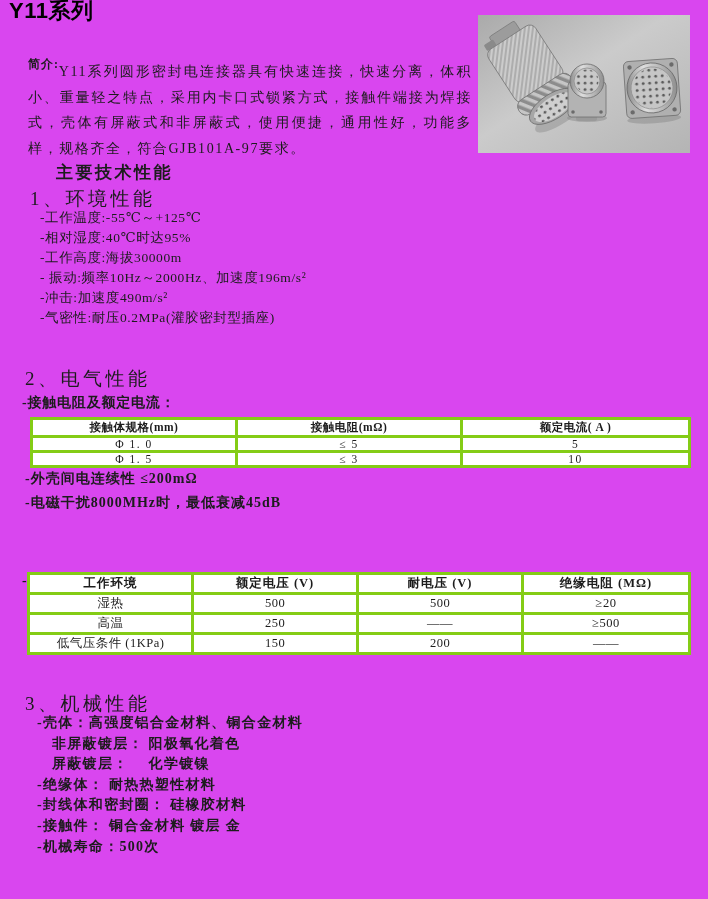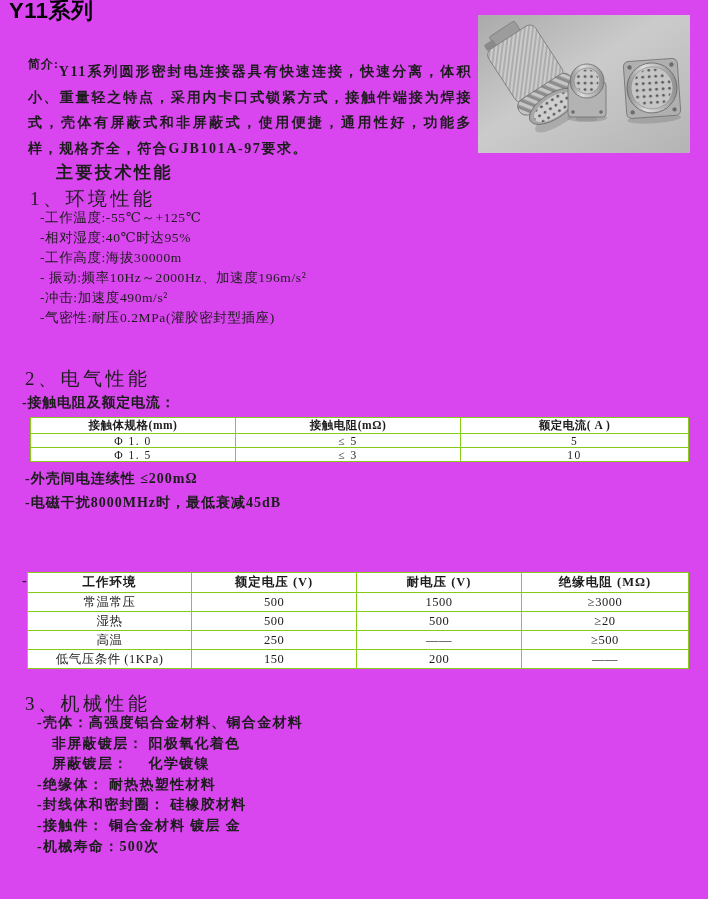--- a/index.html
+++ b/index.html
@@ -8,34 +8,34 @@
     position:relative; width:708px; height:899px; background:#d946ef; overflow:hidden;
     font-family:"Liberation Serif","DejaVu Serif",serif; color:#1c1c1c;
   }
   .abs { position:absolute; }
   .title {
     left:9px; top:-4px; font-family:"Liberation Sans","DejaVu Sans",sans-serif;
     font-size:22px; font-weight:bold; color:#000; letter-spacing:0.5px;
   }
   .intro-heading { left:28px; top:35px; font-size:12px; font-weight:bold; letter-spacing:1px;margin-top:21px; }
   .intro-text {
-    left:28px; top:59px; width:444px; font-size:14px; font-weight:700;
+    left:28px; top:59px; width:444px; font-size:14px; font-weight:400;
     line-height:25.5px; letter-spacing:1.6px; text-align:justify; text-indent:2.2em;
   }
   .photo { left:478px; top:15px; width:212px; height:138px; }
   .main-heading { left:28px; top:161px; font-size:17px; font-weight:bold; letter-spacing:2.5px;margin-left:28px; }
   .sec-heading { font-size:19px; font-weight:400; letter-spacing:3.5px; }
   .env-heading { left:30px; top:186px; }
   .env-list { left:40px; top:208px; width:430px; font-size:13.5px; font-weight:400; letter-spacing:0.6px; }
   .env-list .li { height:20px; line-height:19px; white-space:nowrap; }
   .elec-heading { left:25px; top:366px; }
   .sub-label { font-size:14px; font-weight:700; letter-spacing:0.8px; }
   .contact-label { left:22px; top:394px; }
   table { border-collapse:collapse; table-layout:fixed; background:#fff; }
-  th,td { border:1px solid #84cc16; text-align:center; overflow:hidden; white-space:nowrap; }
+  th,td { border:3px solid #84cc16; text-align:center; overflow:hidden; white-space:nowrap; }
   .t1 { left:30px; top:417px; width:658px; font-size:11.5px; }
   .t1 th { height:15px; font-weight:600; letter-spacing:0.5px; }
   .t1 td { height:14px; font-weight:500; letter-spacing:1.5px; }
   .notes { left:25px; top:470px; font-size:14px; font-weight:600; letter-spacing:1px; }
   .notes .li { height:23.6px; line-height:17px; white-space:nowrap; }
   .voltage-label { left:22px; top:572px; }
   .t2 { left:27px; top:572px; width:661px; font-size:12.5px; }
   .t2 th { height:20px; font-weight:600; letter-spacing:1px; }
   .t2 td { height:19px; font-weight:500; letter-spacing:0.5px; }
   .mech-heading { left:25px; top:691px; }
@@ -175,26 +175,20 @@
     <thead>
       <tr>
         <th>工作环境</th>
         <th>额定电压 (V)</th>
         <th>耐电压 (V)</th>
         <th>绝缘电阻 (MΩ)</th>
       </tr>
     </thead>
     <tbody>
       <tr>
-        <td>常温常压</td>
-        <td>500</td>
-        <td>1500</td>
-        <td>≥3000</td>
-      </tr>
-      <tr>
         <td>湿热</td>
         <td>500</td>
         <td>500</td>
         <td>≥20</td>
       </tr>
       <tr>
         <td>高温</td>
         <td>250</td>
         <td>——</td>
         <td>≥500</td>

